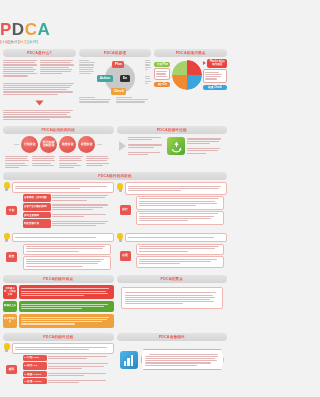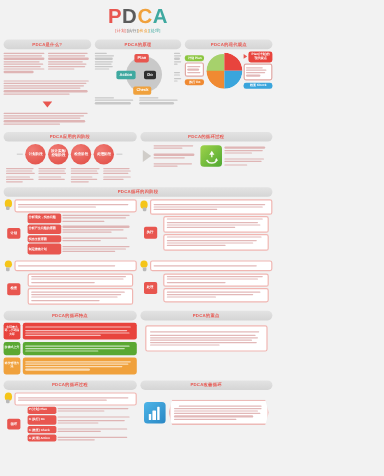--- a/index.html
+++ b/index.html
@@ -5,21 +5,21 @@
   * { box-sizing: border-box; margin: 0; padding: 0; }
   html, body {
     width: 230px; height: 397px;
     background: #f2f2f2;
     font-family: "Liberation Sans", sans-serif;
     overflow: hidden;
   }
   .page { position: relative; width: 230px; height: 397px; background: #f2f2f2; }
 
   
-  .title-wrap { text-align: center; padding-top: 5px; }
+  .title-wrap { padding-top: 21px; }
   .pdca-title { font-size: 17px; font-weight: bold; letter-spacing: 0.5px; line-height: 17px; }
   .pdca-title span { display: inline-block; }
   .l-p { color: #e8564f; }
   .l-d { color: #5b5b5b; }
   .l-c { color: #f0a13c; }
   .l-a { color: #3fa9a0; }
   .subtitle { margin-top: 2px; font-size: 3.4px; letter-spacing: 0.2px; line-height: 5px; }
   .subtitle i { font-style: normal; }
   .s1 { color: #e8564f; } .s2 { color: #6b6b6b; } .s3 { color: #f0a13c; } .s4 { color: #3fa9a0; }
 

